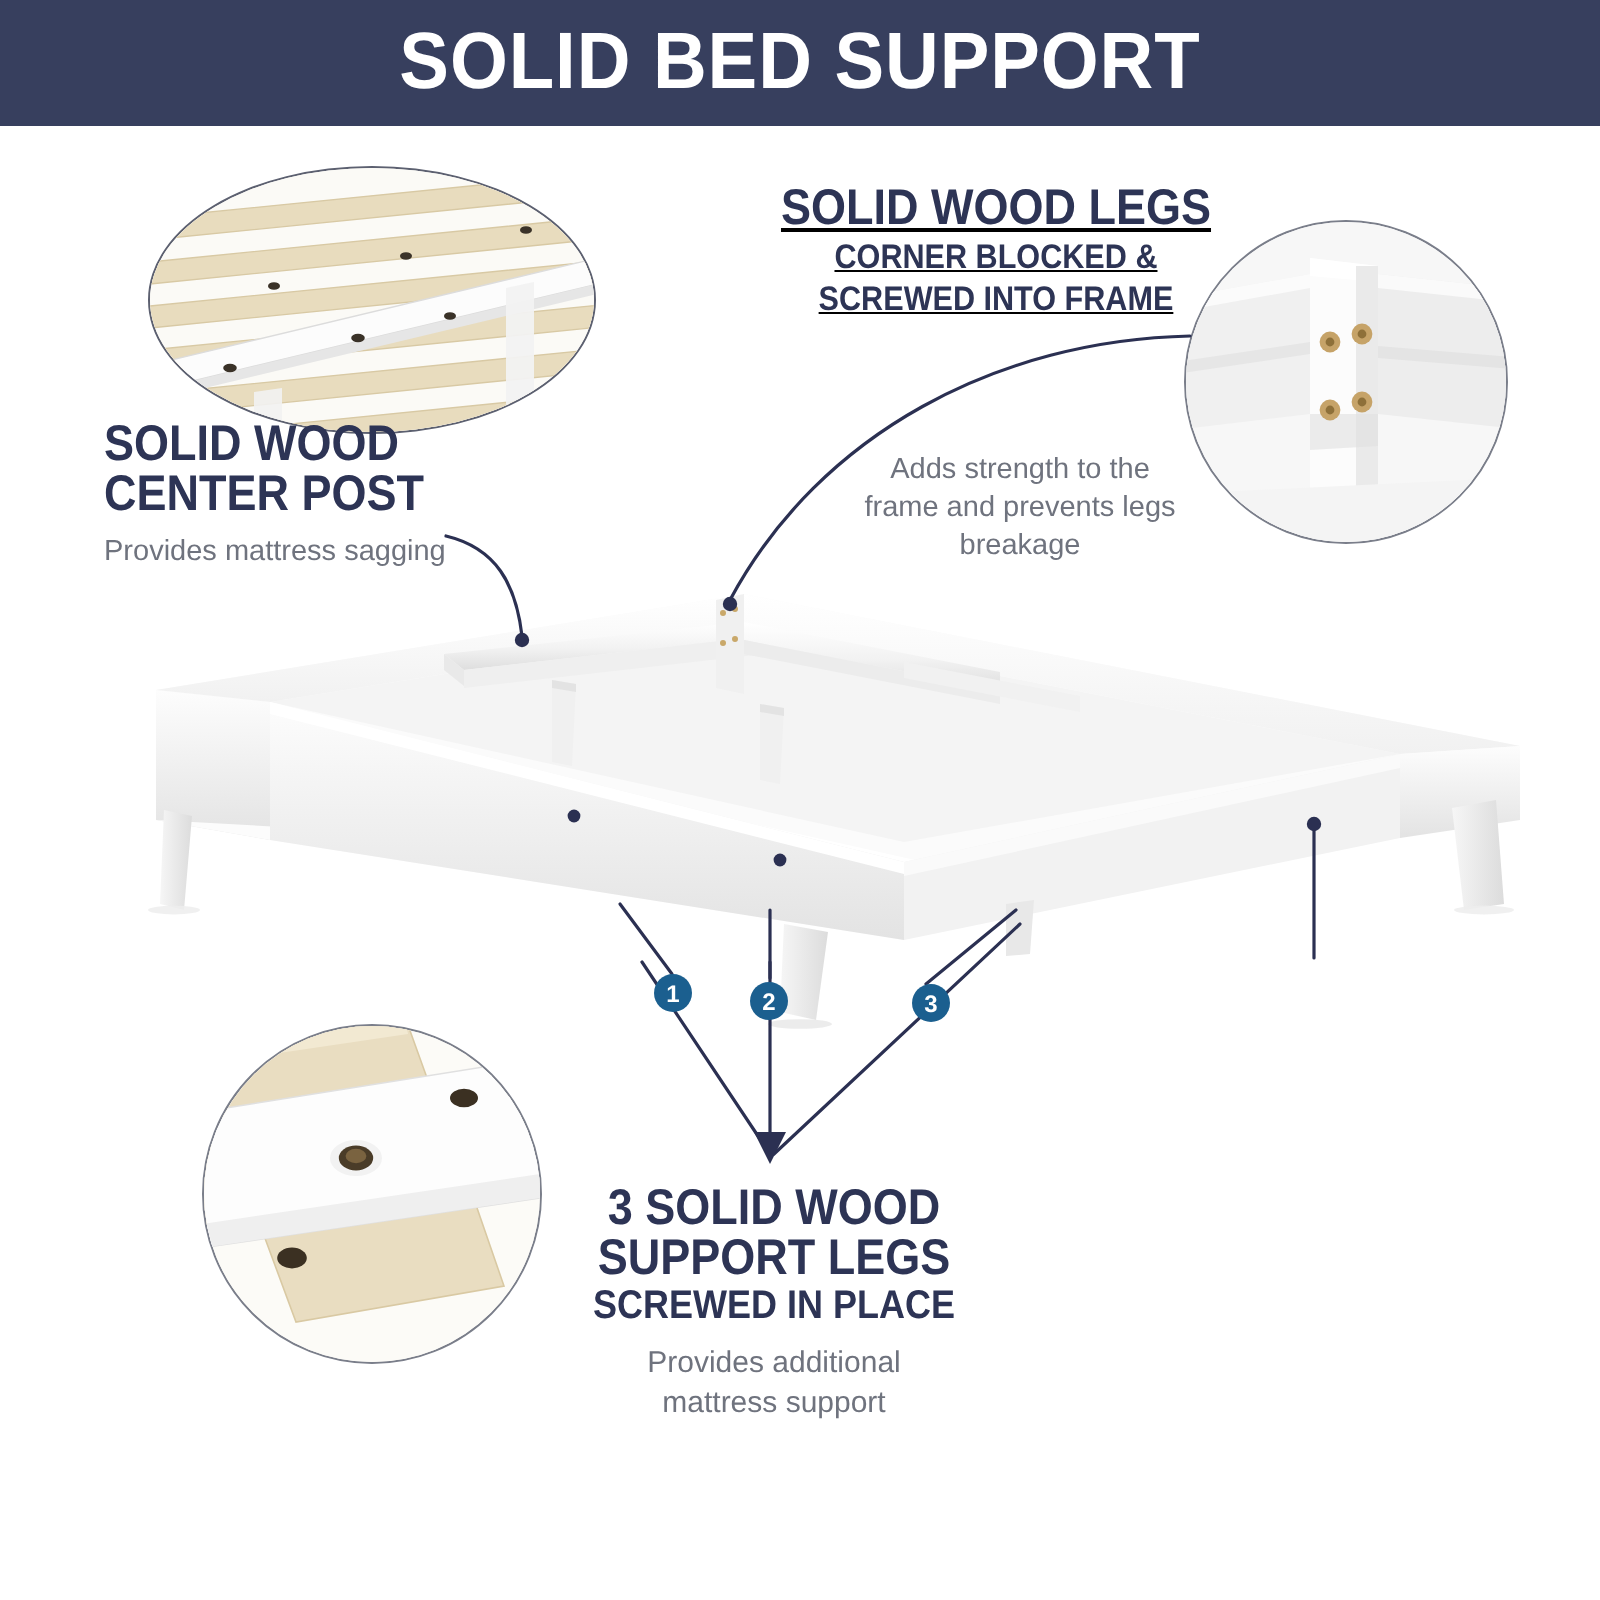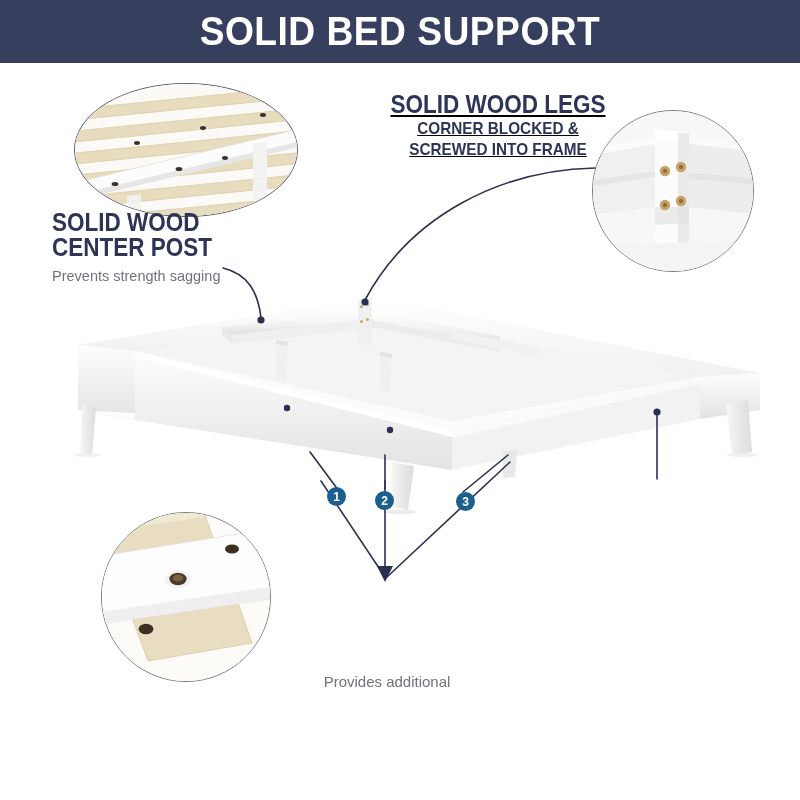--- a/index.html
+++ b/index.html
@@ -343,31 +343,42 @@
       <circle cx="365" cy="302" r="3.6"></circle>
       <circle cx="657" cy="412" r="3.6"></circle>
       <circle cx="287" cy="408" r="3.2"></circle>
       <circle cx="390" cy="430" r="3.2"></circle>
     </g>
   </svg>
 
   <div class="callout" id="cp-block">
     <div class="head-line">SOLID WOOD</div>
     <div class="head-line">CENTER POST</div>
-    <div class="body-line">Prevents strength sagging</div>
+    <div class="body-line">Provides mattress sagging</div>
   </div>
 
   <div class="callout" id="legs-block">
     <div class="head-line">SOLID WOOD LEGS</div>
     <div class="sub-line">CORNER BLOCKED &amp;</div>
     <div class="sub-line">SCREWED INTO FRAME</div>
   </div>
-
-
+  <div class="callout" id="legs-body">
+    <div class="body-line">Adds strength to the</div>
+    <div class="body-line">frame and prevents legs</div>
+    <div class="body-line">breakage</div>
+  </div>
+
+
+  <div class="callout" id="support-block">
+    <div class="head-line">3 SOLID WOOD</div>
+    <div class="head-line">SUPPORT LEGS</div>
+    <div class="sub-line">SCREWED IN PLACE</div>
+  </div>
   <div class="callout" id="support-body">
     <div class="body-line">Provides additional</div>
+    <div class="body-line">mattress support</div>
   </div>
 
   <div class="num-badge" id="badge-1">1</div>
   <div class="num-badge" id="badge-2">2</div>
   <div class="num-badge" id="badge-3">3</div>
 
 </div>
 
 </body></html>

